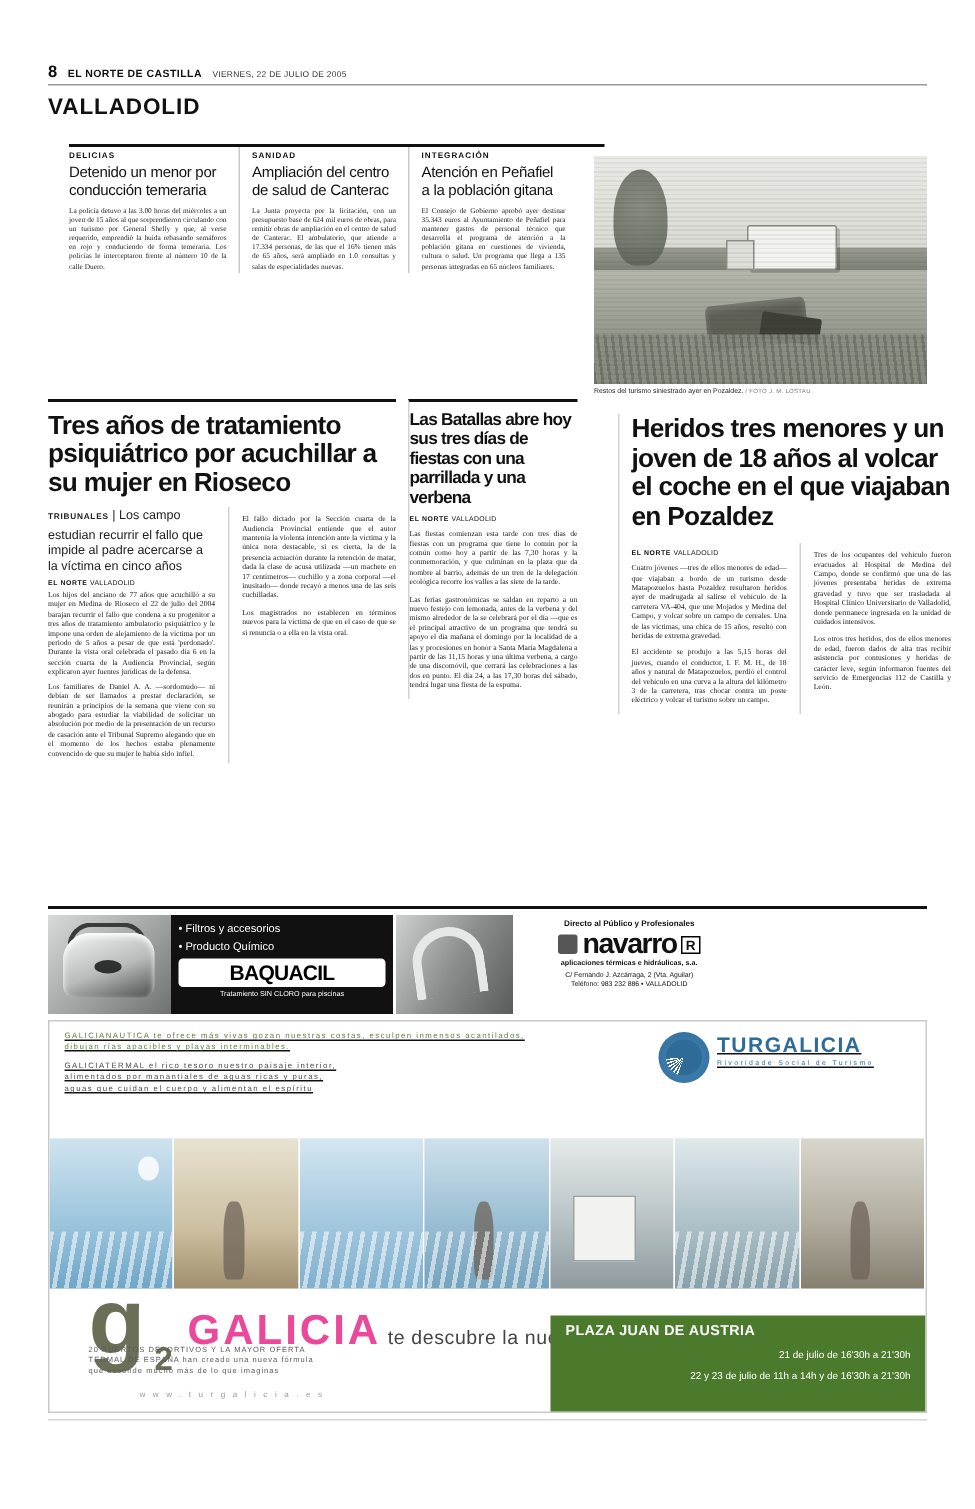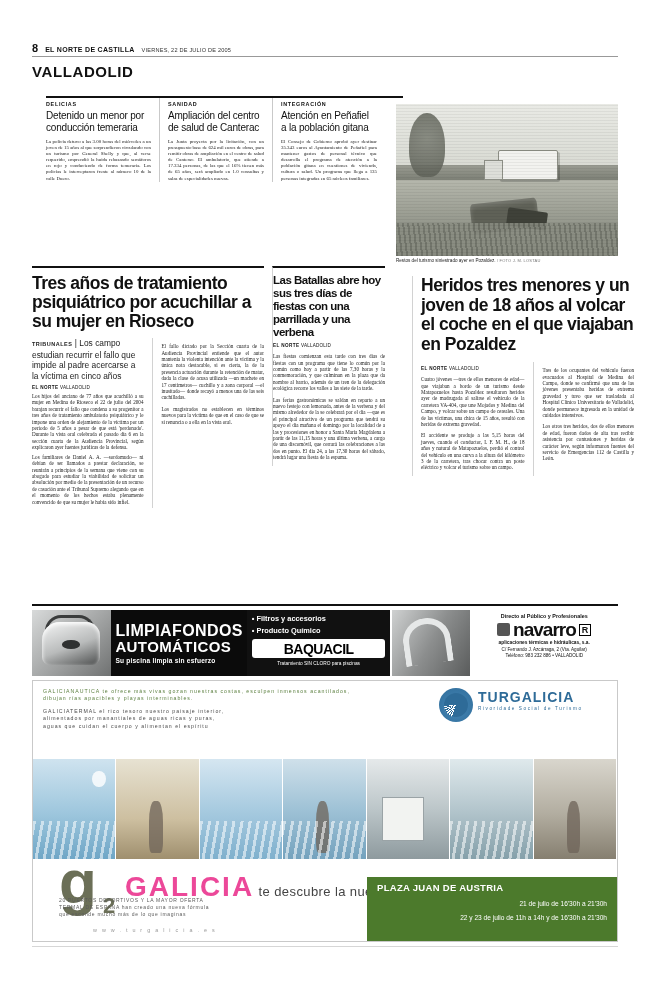--- a/index.html
+++ b/index.html
@@ -109,21 +109,21 @@
   .ap-black { flex:1; background:#0b0b0b; color:#fff; padding:3px 4px 2px;
               display:flex; flex-direction:column; justify-content:center; }
   .ap-t1 { font-family:"Liberation Sans",sans-serif; font-weight:bold;
            font-size:16px; line-height:16px; letter-spacing:.4px; }
   .ap-t2 { font-family:"Liberation Sans",sans-serif; font-weight:bold;
            font-size:15px; line-height:16px; letter-spacing:.4px; }
   .ap-t3 { font-family:"Liberation Sans",sans-serif; font-weight:bold;
            font-size:6.6px; line-height:9px; letter-spacing:.2px; margin-top:1px; }
   .ap-mid { width:148px; background:#111; color:#fff; padding:4px 5px;
             display:flex; flex-direction:column; gap:2px; }
-  .ap-bullet { font-family:"Liberation Sans",sans-serif; font-weight:bold;
+  .ap-bullet { font-family:"Liberation Sans",sans-serif; font-weight:normal;
                font-size:7.4px; line-height:9.5px; }
   .ap-baq { margin-top:2px; background:#fff; color:#000; text-align:center;
             border-radius:3px; padding:1px 0 0; }
   .ap-baq .bq { font-family:"Liberation Sans",sans-serif; font-weight:bold;
             font-size:14px; letter-spacing:-.5px; -webkit-text-stroke:0; }
   .ap-baqsub { font-family:"Liberation Sans",sans-serif; font-size:4.8px;
             text-align:center; margin-top:1px; }
   .ap-nav { width:235px; display:flex; border-left:2px solid #fff; }
   .ap-navimg { width:78px; background:linear-gradient(120deg,#cfd1d1,#8c8e8e 50%,#5a5c5c);
             position:relative; overflow:hidden; }
@@ -139,21 +139,21 @@
   .ap-navmark { width:13px; height:13px; background:#555; border-radius:2px; }
   .ap-navR { border:1px solid #000; font-family:"Liberation Sans",sans-serif;
             font-weight:bold; font-size:9px; padding:0 2px; }
   .ap-navsub { font-family:"Liberation Sans",sans-serif; font-weight:bold;
             font-size:4.8px; text-align:center; margin-top:1px; }
   .ap-navcontact { font-family:"Liberation Sans",sans-serif; font-size:4.6px;
             text-align:center; margin-top:2px; line-height:6px; }
 
   
   .ad-gal { position:absolute; left:32px; top:680px; width:586px; height:262px;
-            border:1px solid #c9c9c9; background:#fff; overflow:hidden; }
+            border:1px solid #c9c9c9; background:#fff; overflow:hidden;text-decoration:underline; }
   .gal-top { display:flex; height:66px; padding:7px 10px 0; }
   .gal-txtblock { flex:1; padding-right:10px; }
   .gal-line { font-family:"Liberation Sans",sans-serif; font-size:5.2px;
               line-height:7.4px; letter-spacing:1px; color:#5b7f3f; }
   .gal-line.grey { color:#4b4b4b; }
   .gal-logo { width:168px; display:flex; align-items:flex-start; gap:5px; }
   .gal-shell { width:34px; height:34px; border-radius:50%;
                background:radial-gradient(circle at 50% 55%,#fff 30%,#3f7fae 32%,#2e6b98);
                position:relative; flex:0 0 auto; }
   .gal-shell:after{ content:""; position:absolute; inset:5px;
@@ -334,25 +334,20 @@
 
   <div class="ad-pool">
     <div class="ap-inner">
 
       <div class="ap-photo">
         <div class="handle"></div>
         <div class="cleaner"></div>
         <div class="badge"></div>
       </div>
 
-      <div class="ap-black">
-        <div class="ap-t1">LIMPIAFONDOS</div>
-        <div class="ap-t2">AUTOMÁTICOS</div>
-        <div class="ap-t3">Su piscina limpia sin esfuerzo</div>
-      </div>
 
       <div class="ap-mid">
         <div class="ap-bullet">• Filtros y accesorios</div>
         <div class="ap-bullet">• Producto Químico</div>
         <div class="ap-baq">
           <span class="bq">BAQUACIL</span>
         </div>
         <div class="ap-baqsub">Tratamiento SIN CLORO para piscinas</div>
       </div>
 

